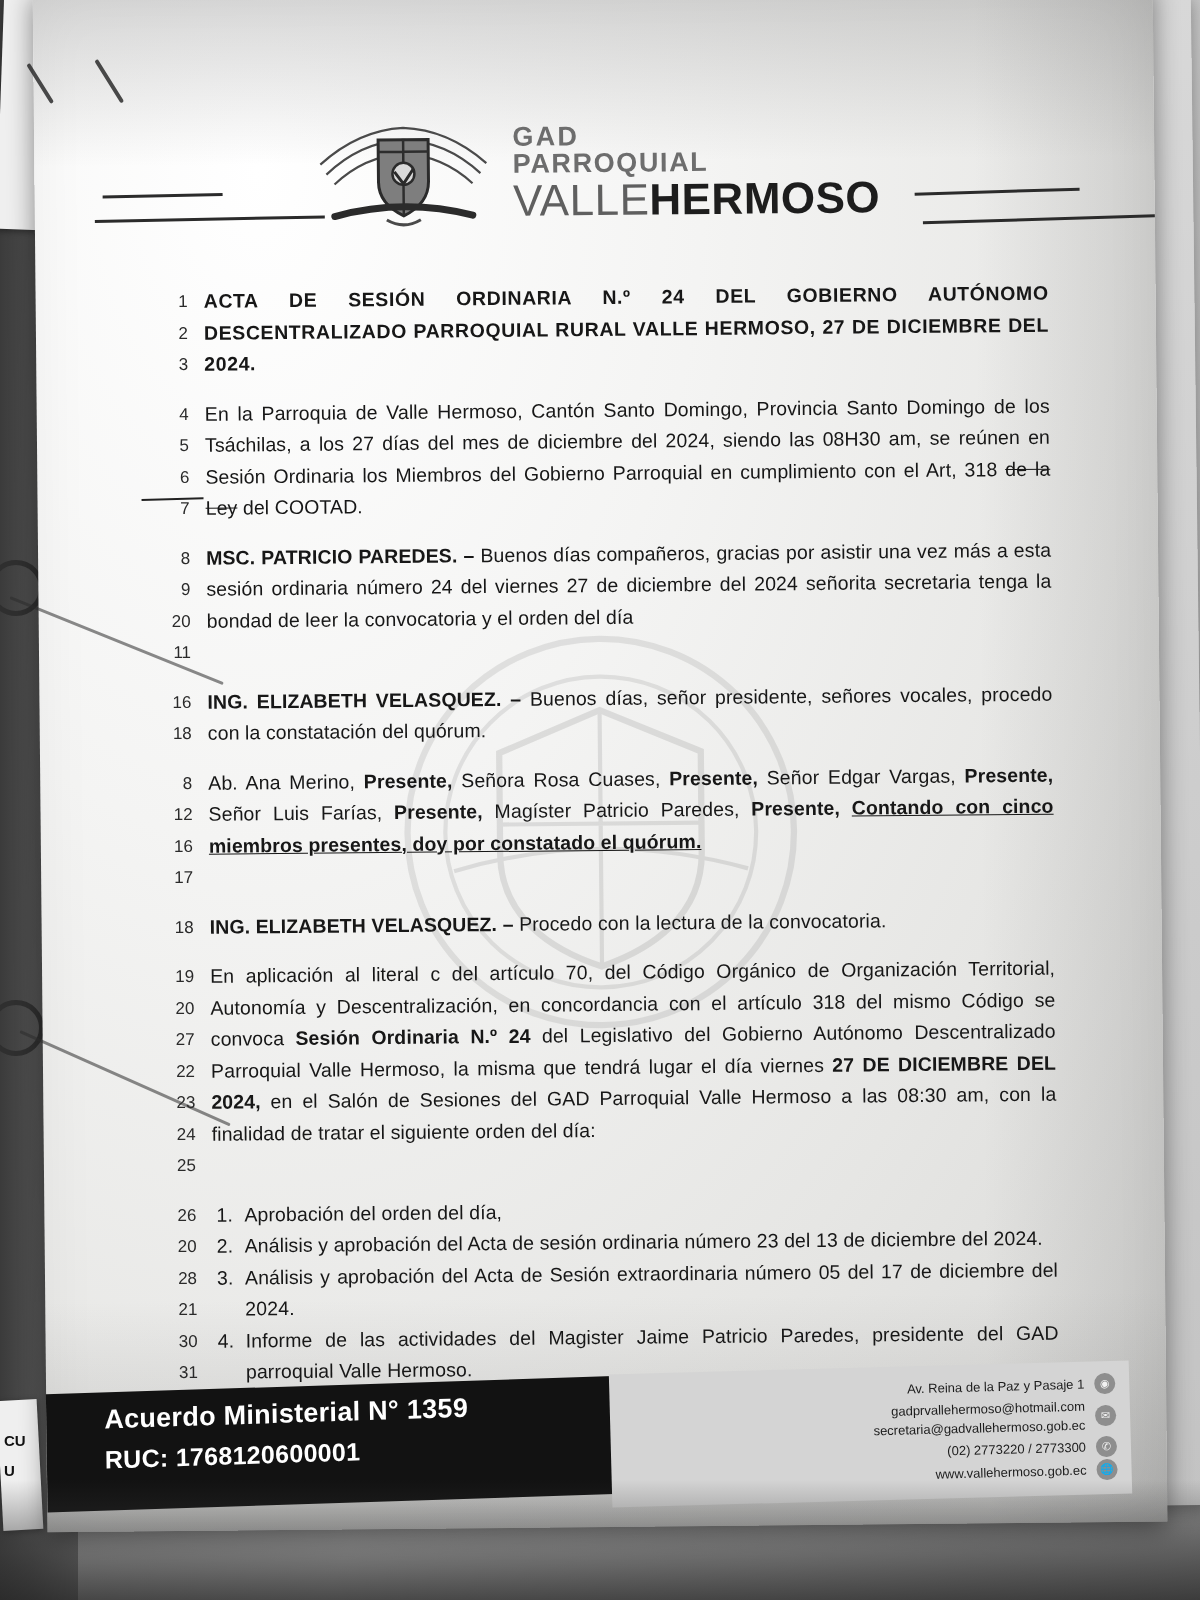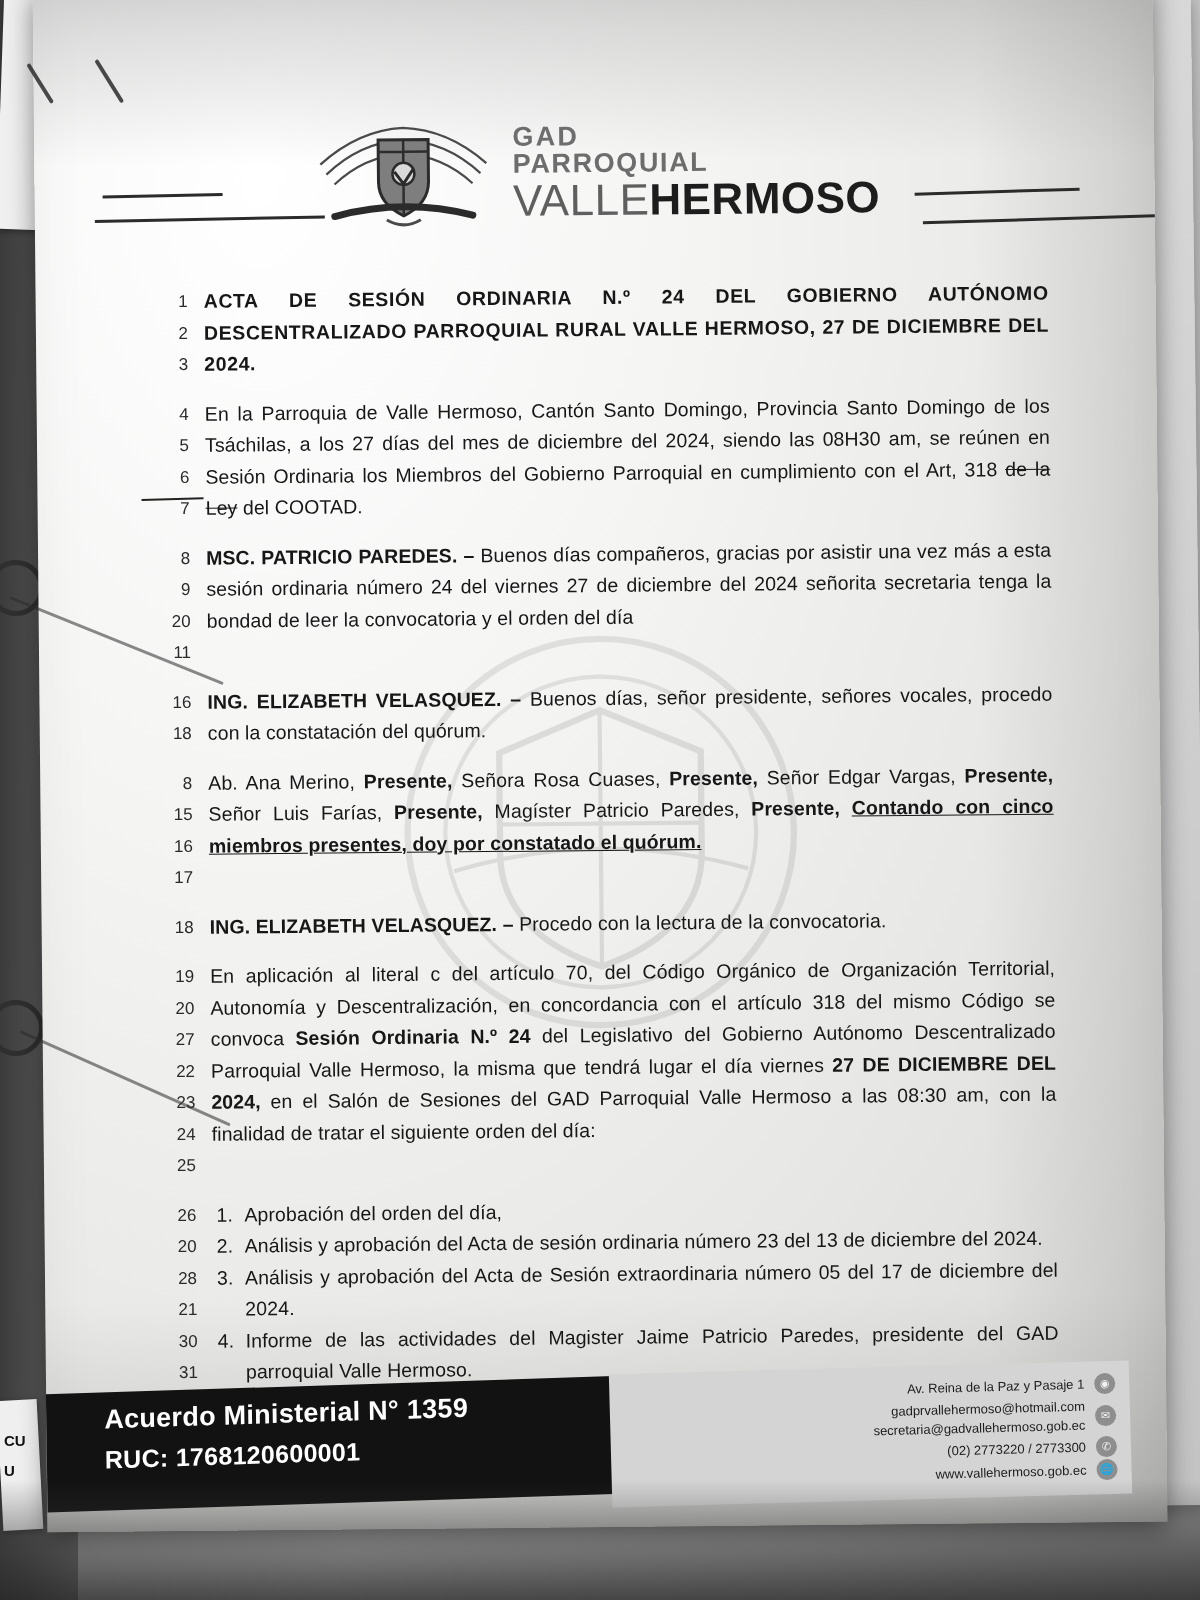--- a/index.html
+++ b/index.html
@@ -341,21 +341,21 @@
         </div>
         <div class="txt">
           <span class="b">ING. ELIZABETH VELASQUEZ. –</span>
           <span>Buenos días, señor presidente, señores vocales, procedo con la constatación del quórum.</span>
         </div>
       </div>
 
       <div class="para">
         <div class="nums">
           <div>8</div>
-          <div>15</div>
+          <div>12</div>
           <div>16</div>
           <div>17</div>
         </div>
         <div class="txt">Ab. Ana Merino, <span class="b">Presente,</span> Señora Rosa Cuases, <span class="b">Presente,</span> Señor Edgar Vargas, <span class="b">Presente,</span> Señor Luis Farías, <span class="b">Presente,</span> Magíster Patricio Paredes, <span class="b">Presente,</span> <span class="bu">Contando con cinco miembros presentes, doy por constatado el quórum.</span></div>
       </div>
 
       <div class="para">
         <div class="nums">
           <div>18</div>
         </div>

